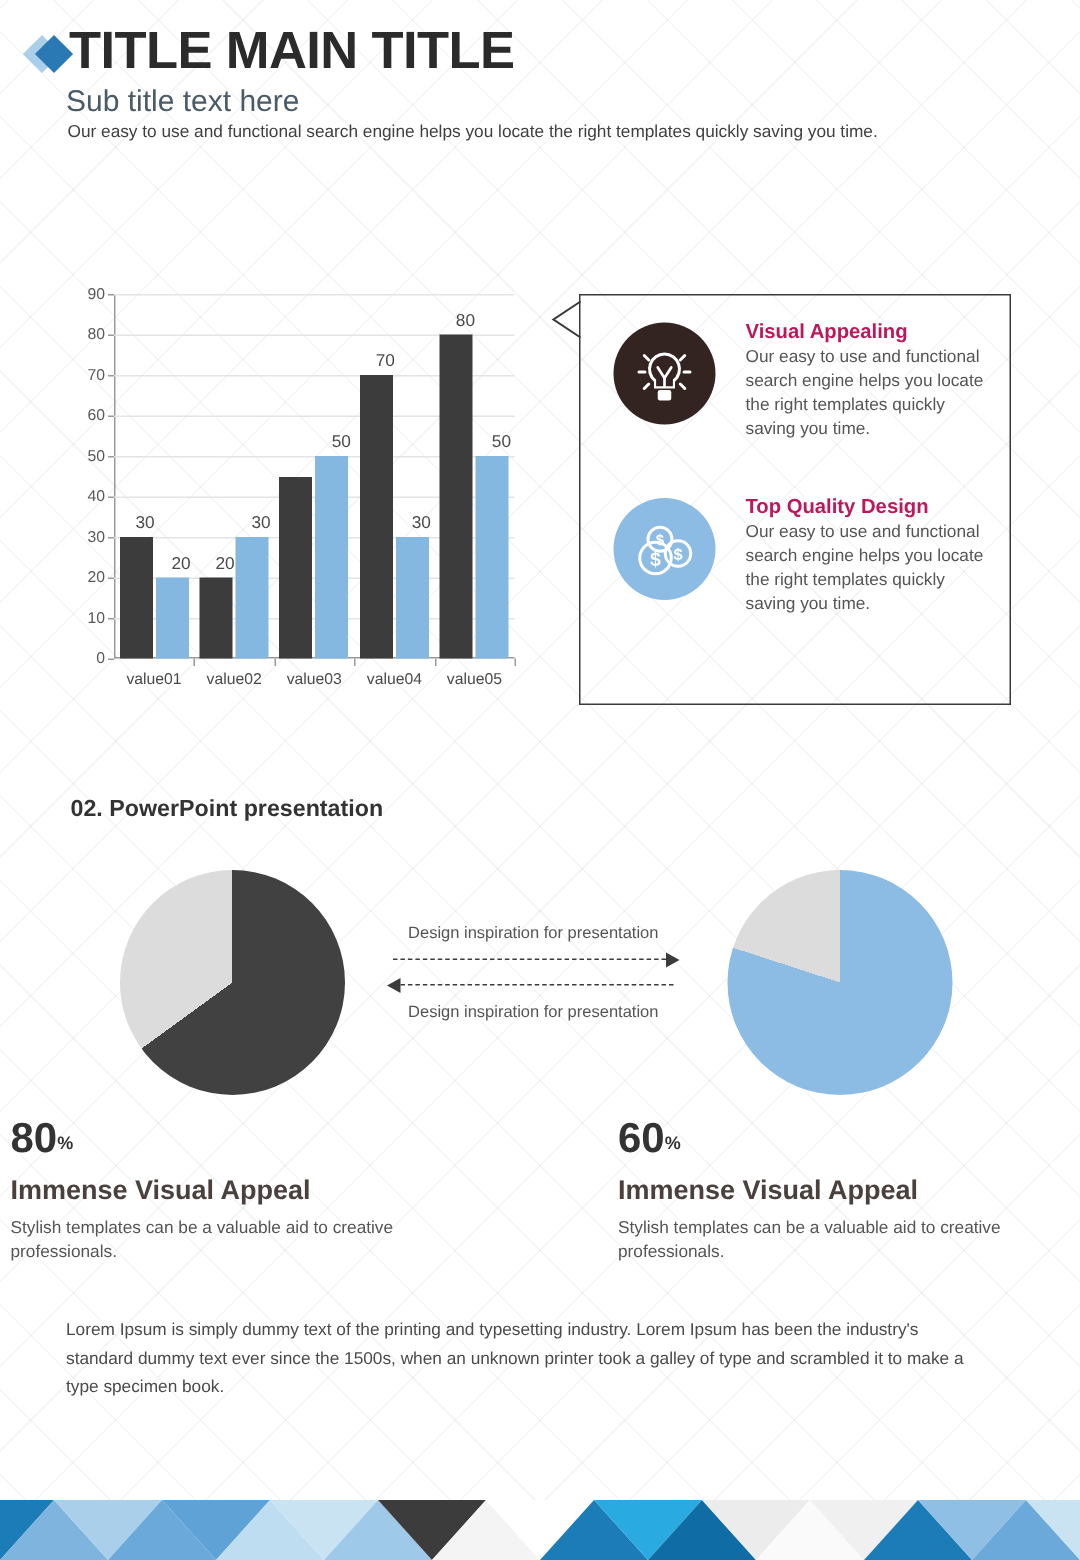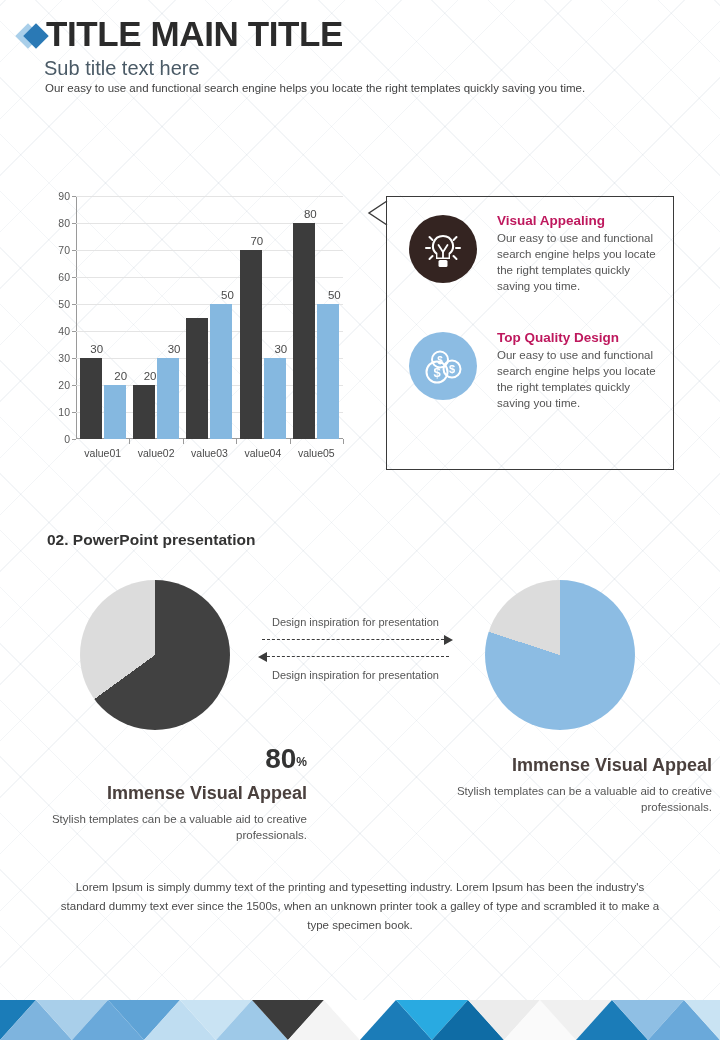--- a/index.html
+++ b/index.html
@@ -80,21 +80,21 @@
   .feat-ic.brown{background:#342421;}
   .feat-ic.blue{background:#8cbce3;}
   .feat-body{position:absolute;left:88px;top:-2px;width:160px;}
   .feat-t{font-size:13.5px;font-weight:bold;color:#be185d;margin:0 0 2px 0;white-space:nowrap;}
   .feat-d{font-size:11.5px;line-height:16px;color:#555;margin:0;}
 
   
   .pie{position:absolute;width:150px;height:150px;border-radius:50%;}
   #pieL{left:80px;top:580px;}
   #pieR{left:485px;top:580px;}
-  .stat{position:absolute;width:300px;text-align:right;}
+  .stat{position:absolute;width:300px;text-align:left;}
   #statL{left:7px;top:745px;}
   #statR{left:412px;top:745px;}
   .pct{font-size:28px;font-weight:bold;color:#333;line-height:1;}
   .pct sup{font-size:12px;font-weight:bold;vertical-align:baseline;position:relative;top:-2px;}
   .stat-t{font-size:18px;font-weight:bold;color:#4a403d;margin-top:10px;}
   .stat-d{font-size:11.5px;line-height:16px;color:#555;margin-top:7px;}
 
   
   .arrowwrap{position:absolute;left:258px;top:615px;width:195px;}
   .arrow-cap{font-size:11px;color:#555;text-align:center;line-height:14px;}
@@ -102,21 +102,21 @@
   .dash{
     position:absolute;top:5px;left:4px;right:4px;height:0;
     border-top:1.5px dashed #3b3b3b;
   }
   .tip{position:absolute;top:1px;width:0;height:0;}
   .tip.r{right:0;border-top:5px solid transparent;border-bottom:5px solid transparent;border-left:9px solid #3b3b3b;}
   .tip.l{left:0;border-top:5px solid transparent;border-bottom:5px solid transparent;border-right:9px solid #3b3b3b;}
 
   
   .footer-note{
-    position:absolute;left:60px;top:878px;width:600px;text-align:center;
+    position:absolute;left:44px;top:878px;width:600px;text-align:left;
     font-size:11.5px;line-height:19px;color:#4a4a4a;
   }
   .mosaic{position:absolute;left:0;top:1000px;width:720px;height:40px;overflow:hidden;}
 </style>
 </head>
 <body>
 
 <div class="texture"></div>
 
 <div class="slide">
@@ -269,20 +269,21 @@
   <div class="pie" id="pieL" style="background: conic-gradient(rgb(65, 65, 65) 0deg, rgb(65, 65, 65) 234deg, rgb(220, 220, 220) 234deg, rgb(220, 220, 220) 360deg);"></div>
   <div class="pie" id="pieR" style="background: conic-gradient(rgb(140, 188, 227) 0deg, rgb(140, 188, 227) 288deg, rgb(220, 220, 220) 288deg, rgb(220, 220, 220) 360deg);"></div>
 
   <div class="stat" id="statL">
     <div class="pct"><span>80</span><sup>%</sup></div>
     <div class="stat-t">Immense Visual Appeal</div>
     <div class="stat-d">Stylish templates can be a valuable aid to creative professionals.</div>
   </div>
 
   <div class="stat" id="statR">
+    <div class="pct"><span>60</span><sup>%</sup></div>
     <div class="stat-t">Immense Visual Appeal</div>
     <div class="stat-d">Stylish templates can be a valuable aid to creative professionals.</div>
   </div>
 
   <div class="arrowwrap">
     <div class="arrow-cap">Design inspiration for presentation</div>
     <div class="arrow-line">
       <div class="dash"></div>
       <div class="tip r"></div>
     </div>

